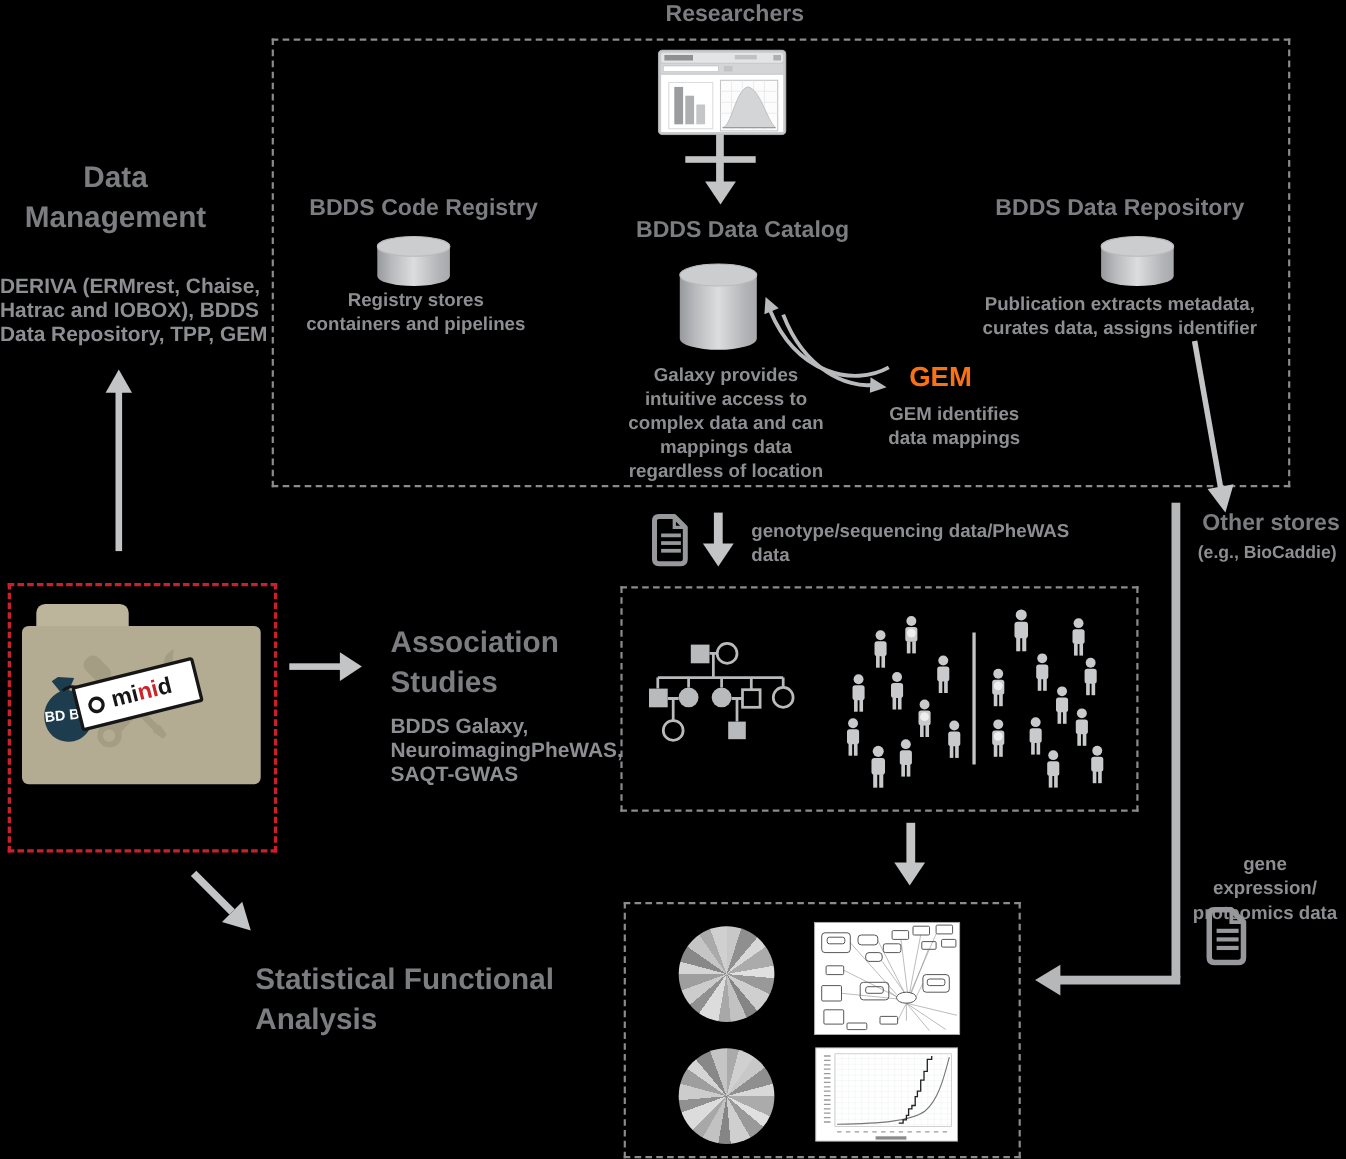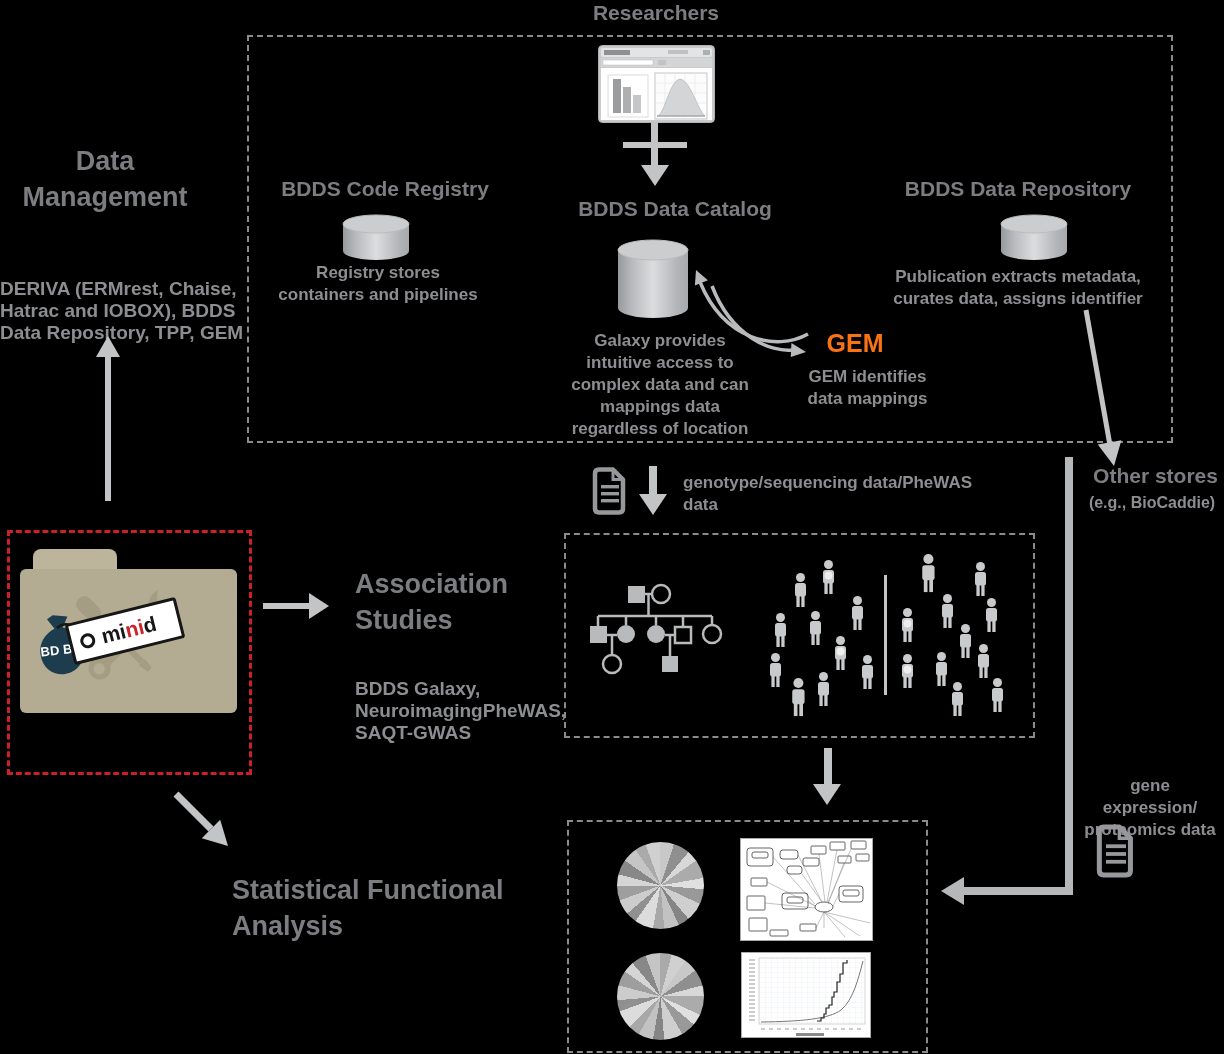--- a/index.html
+++ b/index.html
@@ -7,21 +7,21 @@
     position:relative;width:1224px;height:1054px;background:#000;overflow:hidden;
     font-family:"Liberation Sans",sans-serif;font-weight:bold;
   }
   .abs{position:absolute;}
   .heading-xl{font-size:27px;line-height:36px;color:#7c7d81;text-align:center;}
   .heading-xl.left{text-align:left;}
   .heading{font-size:21px;line-height:26px;color:#7c7d81;text-align:center;}
   .heading-gem{font-size:25px;line-height:28px;color:#f97316;}
   .caption{font-size:17px;line-height:22px;color:#8d8e91;text-align:center;}
   .caption.left{text-align:left;}
-  .sub{font-size:19px;line-height:22px;color:#8d8e91;text-align:left;margin-top:28px;}
+  .sub{font-size:19px;line-height:22px;color:#8d8e91;text-align:left;}
   .dashbox{border:2px dashed #8a8b8d;}
   .dashbox-red{border:3px dashed #c9202a;}
   .shaft{background:#c3c4c6;}
   .shaft-dk{background:#b6b7b9;}
   
   .tri{width:0;height:0;}
   .tri-up{border-left:12px solid transparent;border-right:12px solid transparent;border-bottom:21px solid #c3c4c6;}
   .tri-down{border-left:14px solid transparent;border-right:14px solid transparent;border-top:21px solid #c3c4c6;}
   .tri-right{border-top:13px solid transparent;border-bottom:13px solid transparent;border-left:20px solid #c3c4c6;}
   .tri-left{border-top:14px solid transparent;border-bottom:14px solid transparent;border-right:23px solid #b6b7b9;}
@@ -54,21 +54,21 @@
         <rect x="3.4" y="23" width="3.3" height="11"></rect>
         <rect x="8.3" y="23" width="3.3" height="11"></rect>
       </g>
       <g id="person-hl">
         <use href="#person-def"></use>
         <circle cx="7.5" cy="15.5" r="4" fill="#eeeeee"></circle>
       </g>
     </defs>
   </svg>
 
-  <div class="abs heading" style="left:546px;top:0px;width:220px;">Researchers</div>
+  <div class="abs heading" style="left:558px;top:0px;width:220px;">Researchers</div>
 
   <div class="abs dashbox" style="left:247px;top:35px;width:922px;height:404px;"></div>
 
   <svg class="abs" style="left:598px;top:45px;" width="117" height="78" viewBox="0 0 117 78">
     <rect x="0.5" y="0.5" width="116" height="77" rx="4" fill="#c9cacc" stroke="#b0b1b3"></rect>
     <rect x="3" y="3" width="111" height="9" rx="2" fill="#e3e4e6"></rect>
     <rect x="6" y="5" width="26" height="5" fill="#8f9092"></rect>
     <rect x="70" y="5" width="20" height="4" fill="#c0c1c3"></rect>
     <rect x="105" y="5" width="7" height="5" fill="#aeafb1"></rect>
     <rect x="3" y="13" width="111" height="9" fill="#d4d5d7"></rect>

